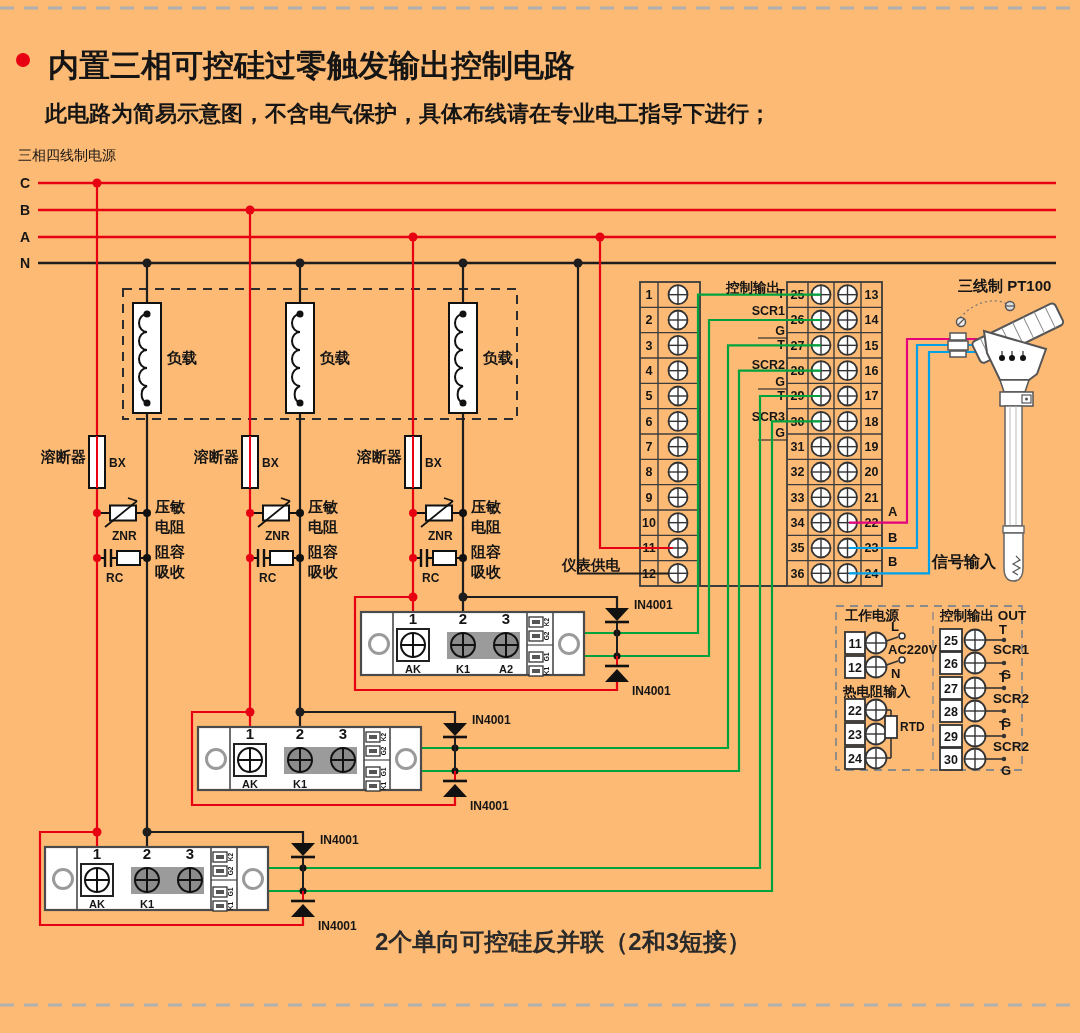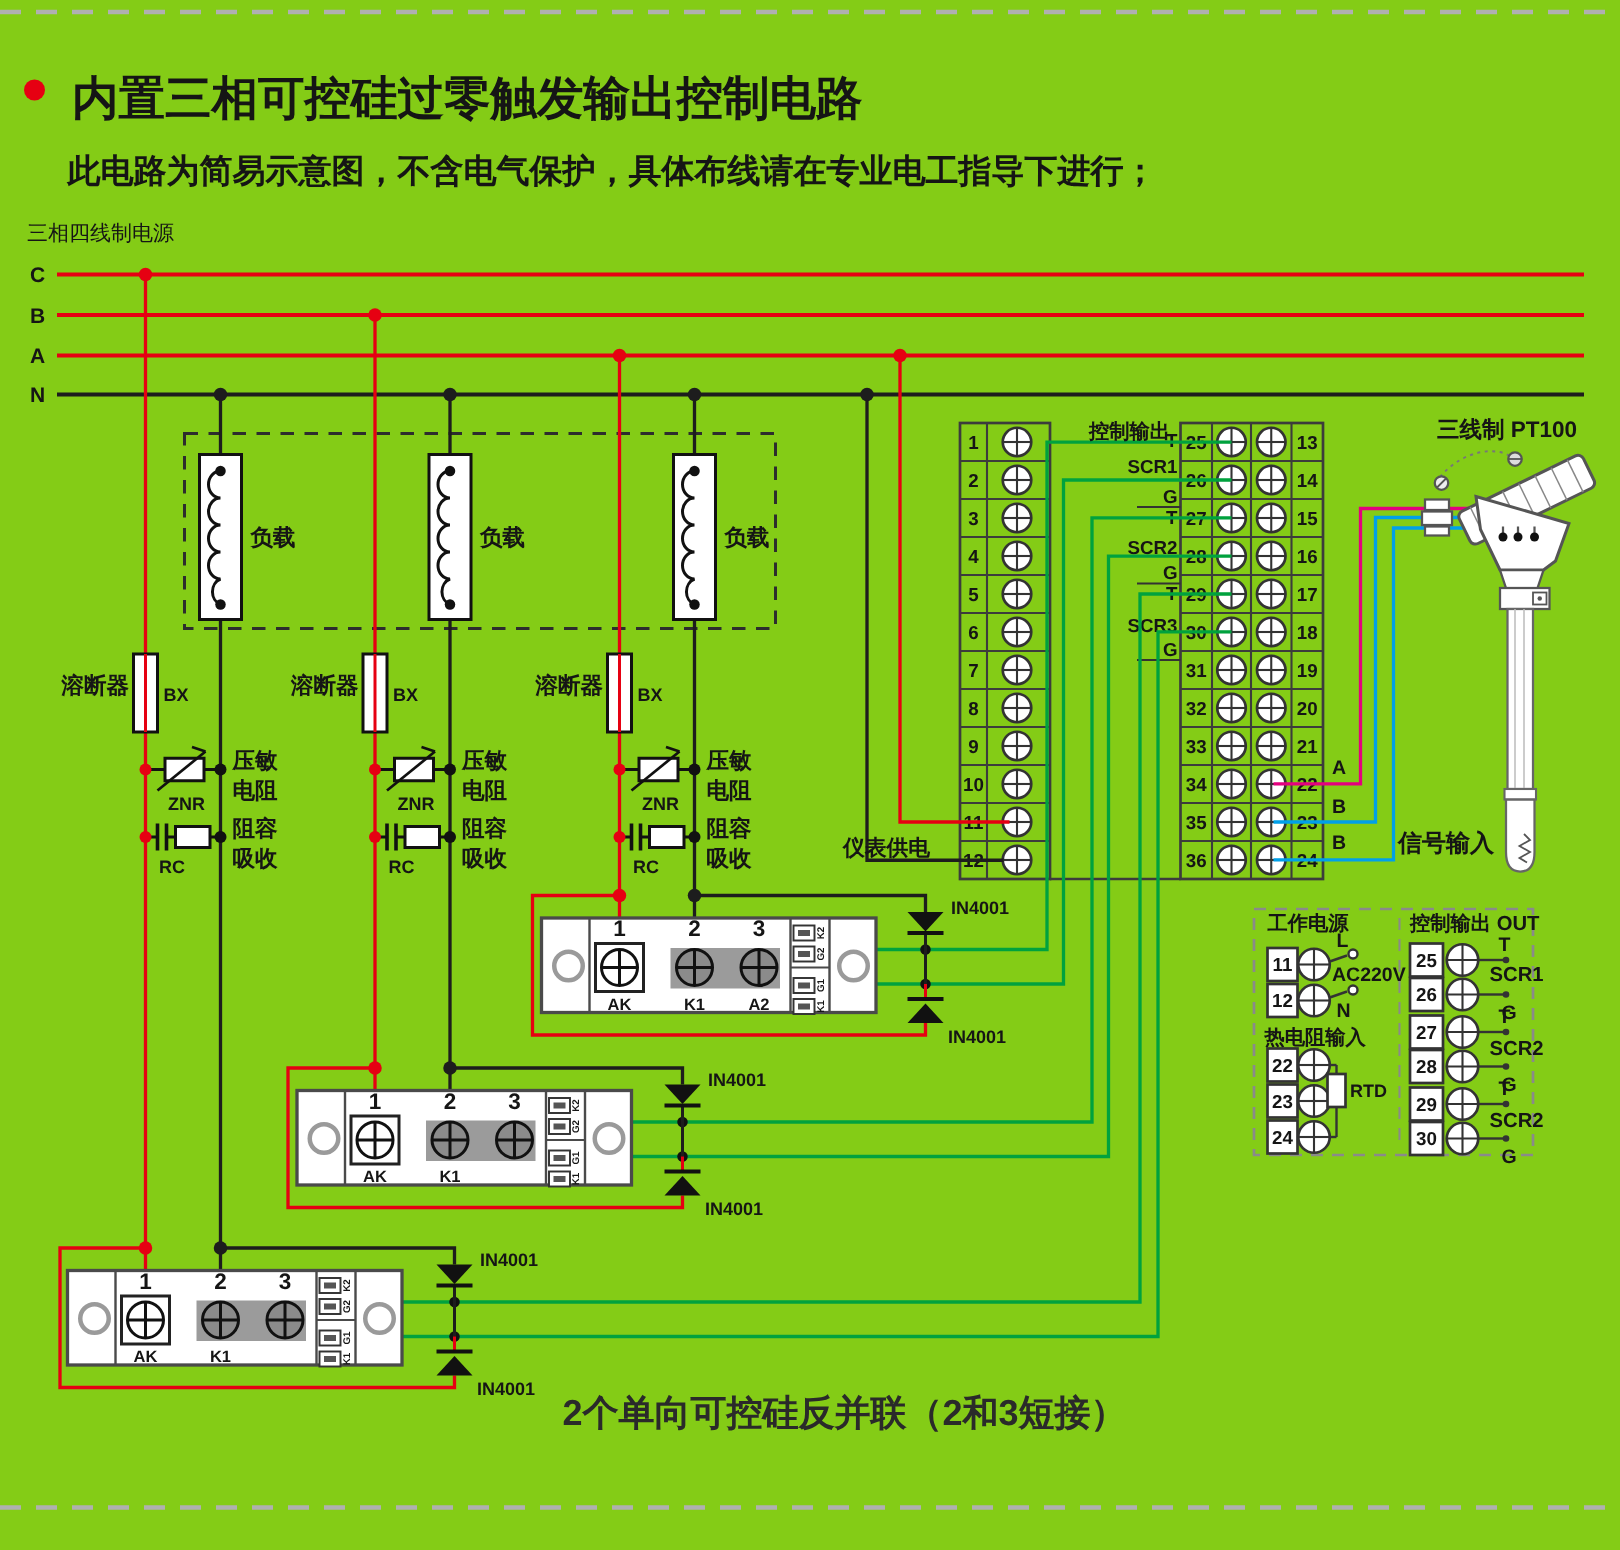--- a/index.html
+++ b/index.html
@@ -1,16 +1,16 @@
 <!DOCTYPE html>
 <html><head>
 <meta charset="utf-8">
 <style>
   html,body{margin:0;padding:0;background:#ffffff;}
-  .stage{position:relative;width:1080px;height:1033px;background:#84cc16;overflow:hidden;
+  .stage{position:relative;width:1080px;height:1033px;background:#fdba74;overflow:hidden;
          font-family:"Liberation Sans","DejaVu Sans",sans-serif;}
   svg text{font-family:"Liberation Sans","DejaVu Sans",sans-serif;fill:#151515;}
   .t-title{font-size:31px;font-weight:bold;}
   .t-sub{font-size:22px;font-weight:bold;}
   .t-cap{font-size:24px;font-weight:bold;fill:#2a2a2a;}
   .t-lbl{font-size:14px;}
   .t-bus{font-size:14px;font-weight:bold;}
   .t-comp{font-size:15px;font-weight:bold;}
   .t-code{font-size:12px;font-weight:bold;}
   .t-num{font-size:12.5px;font-weight:bold;}

